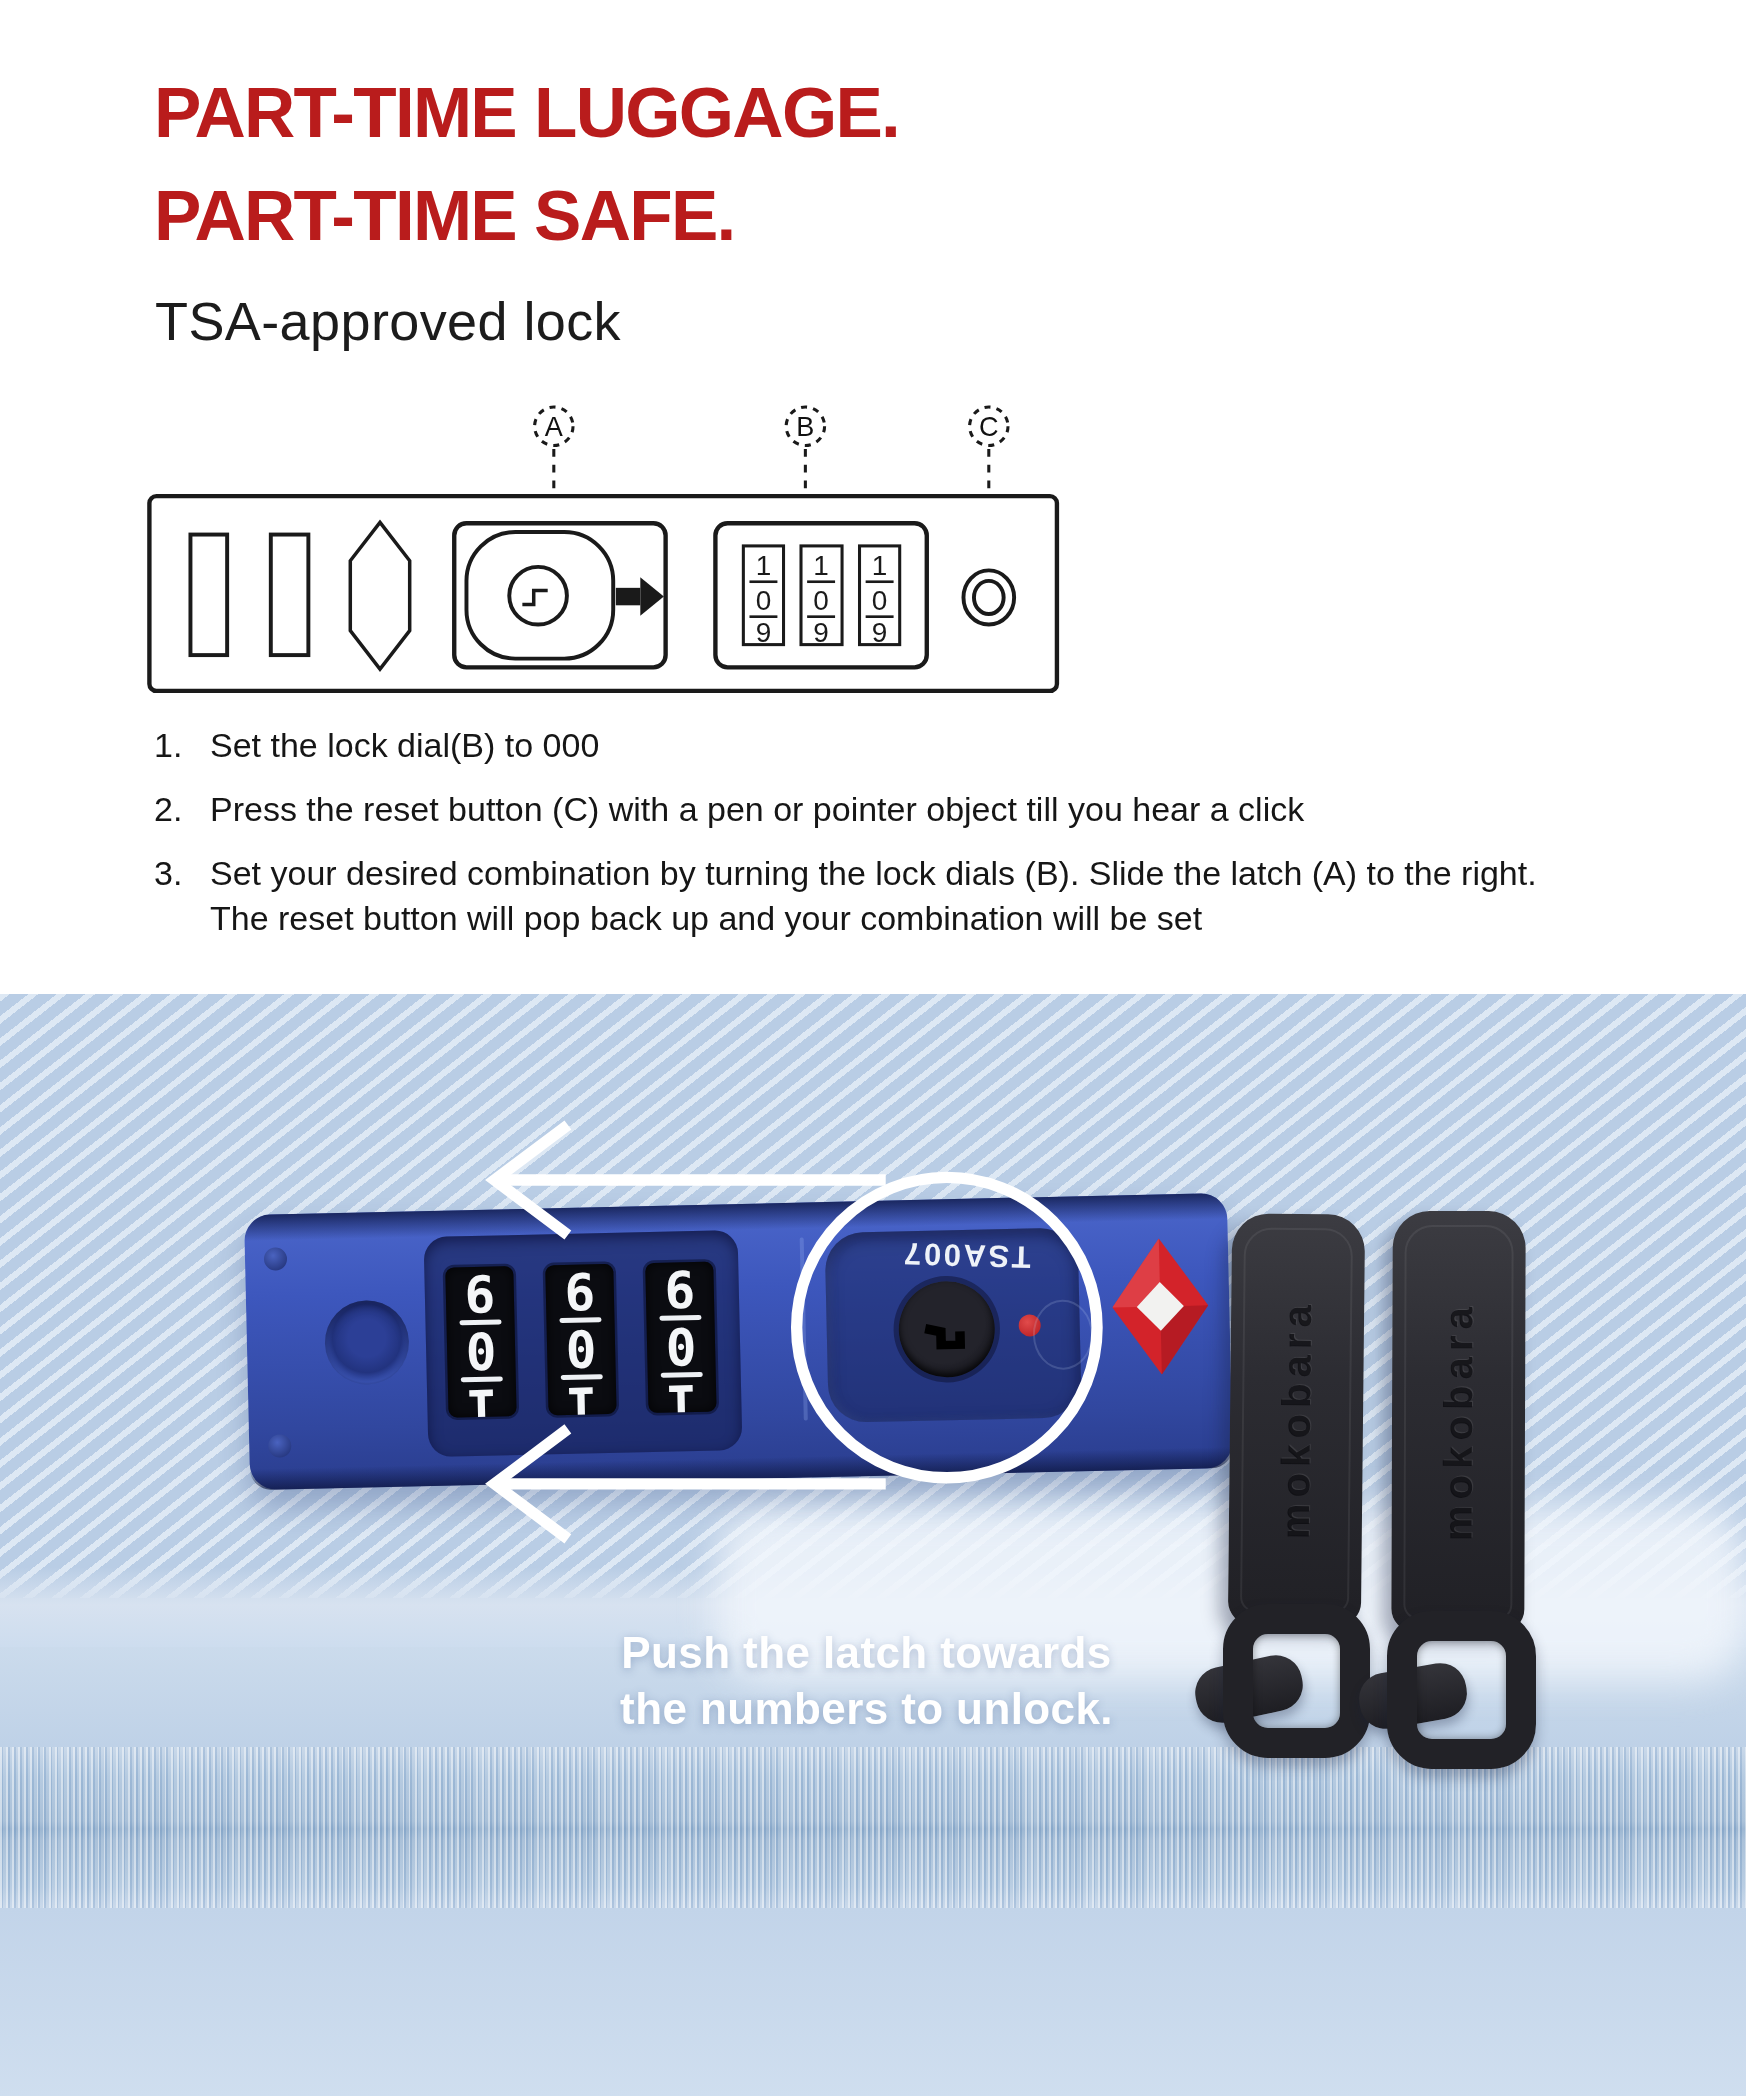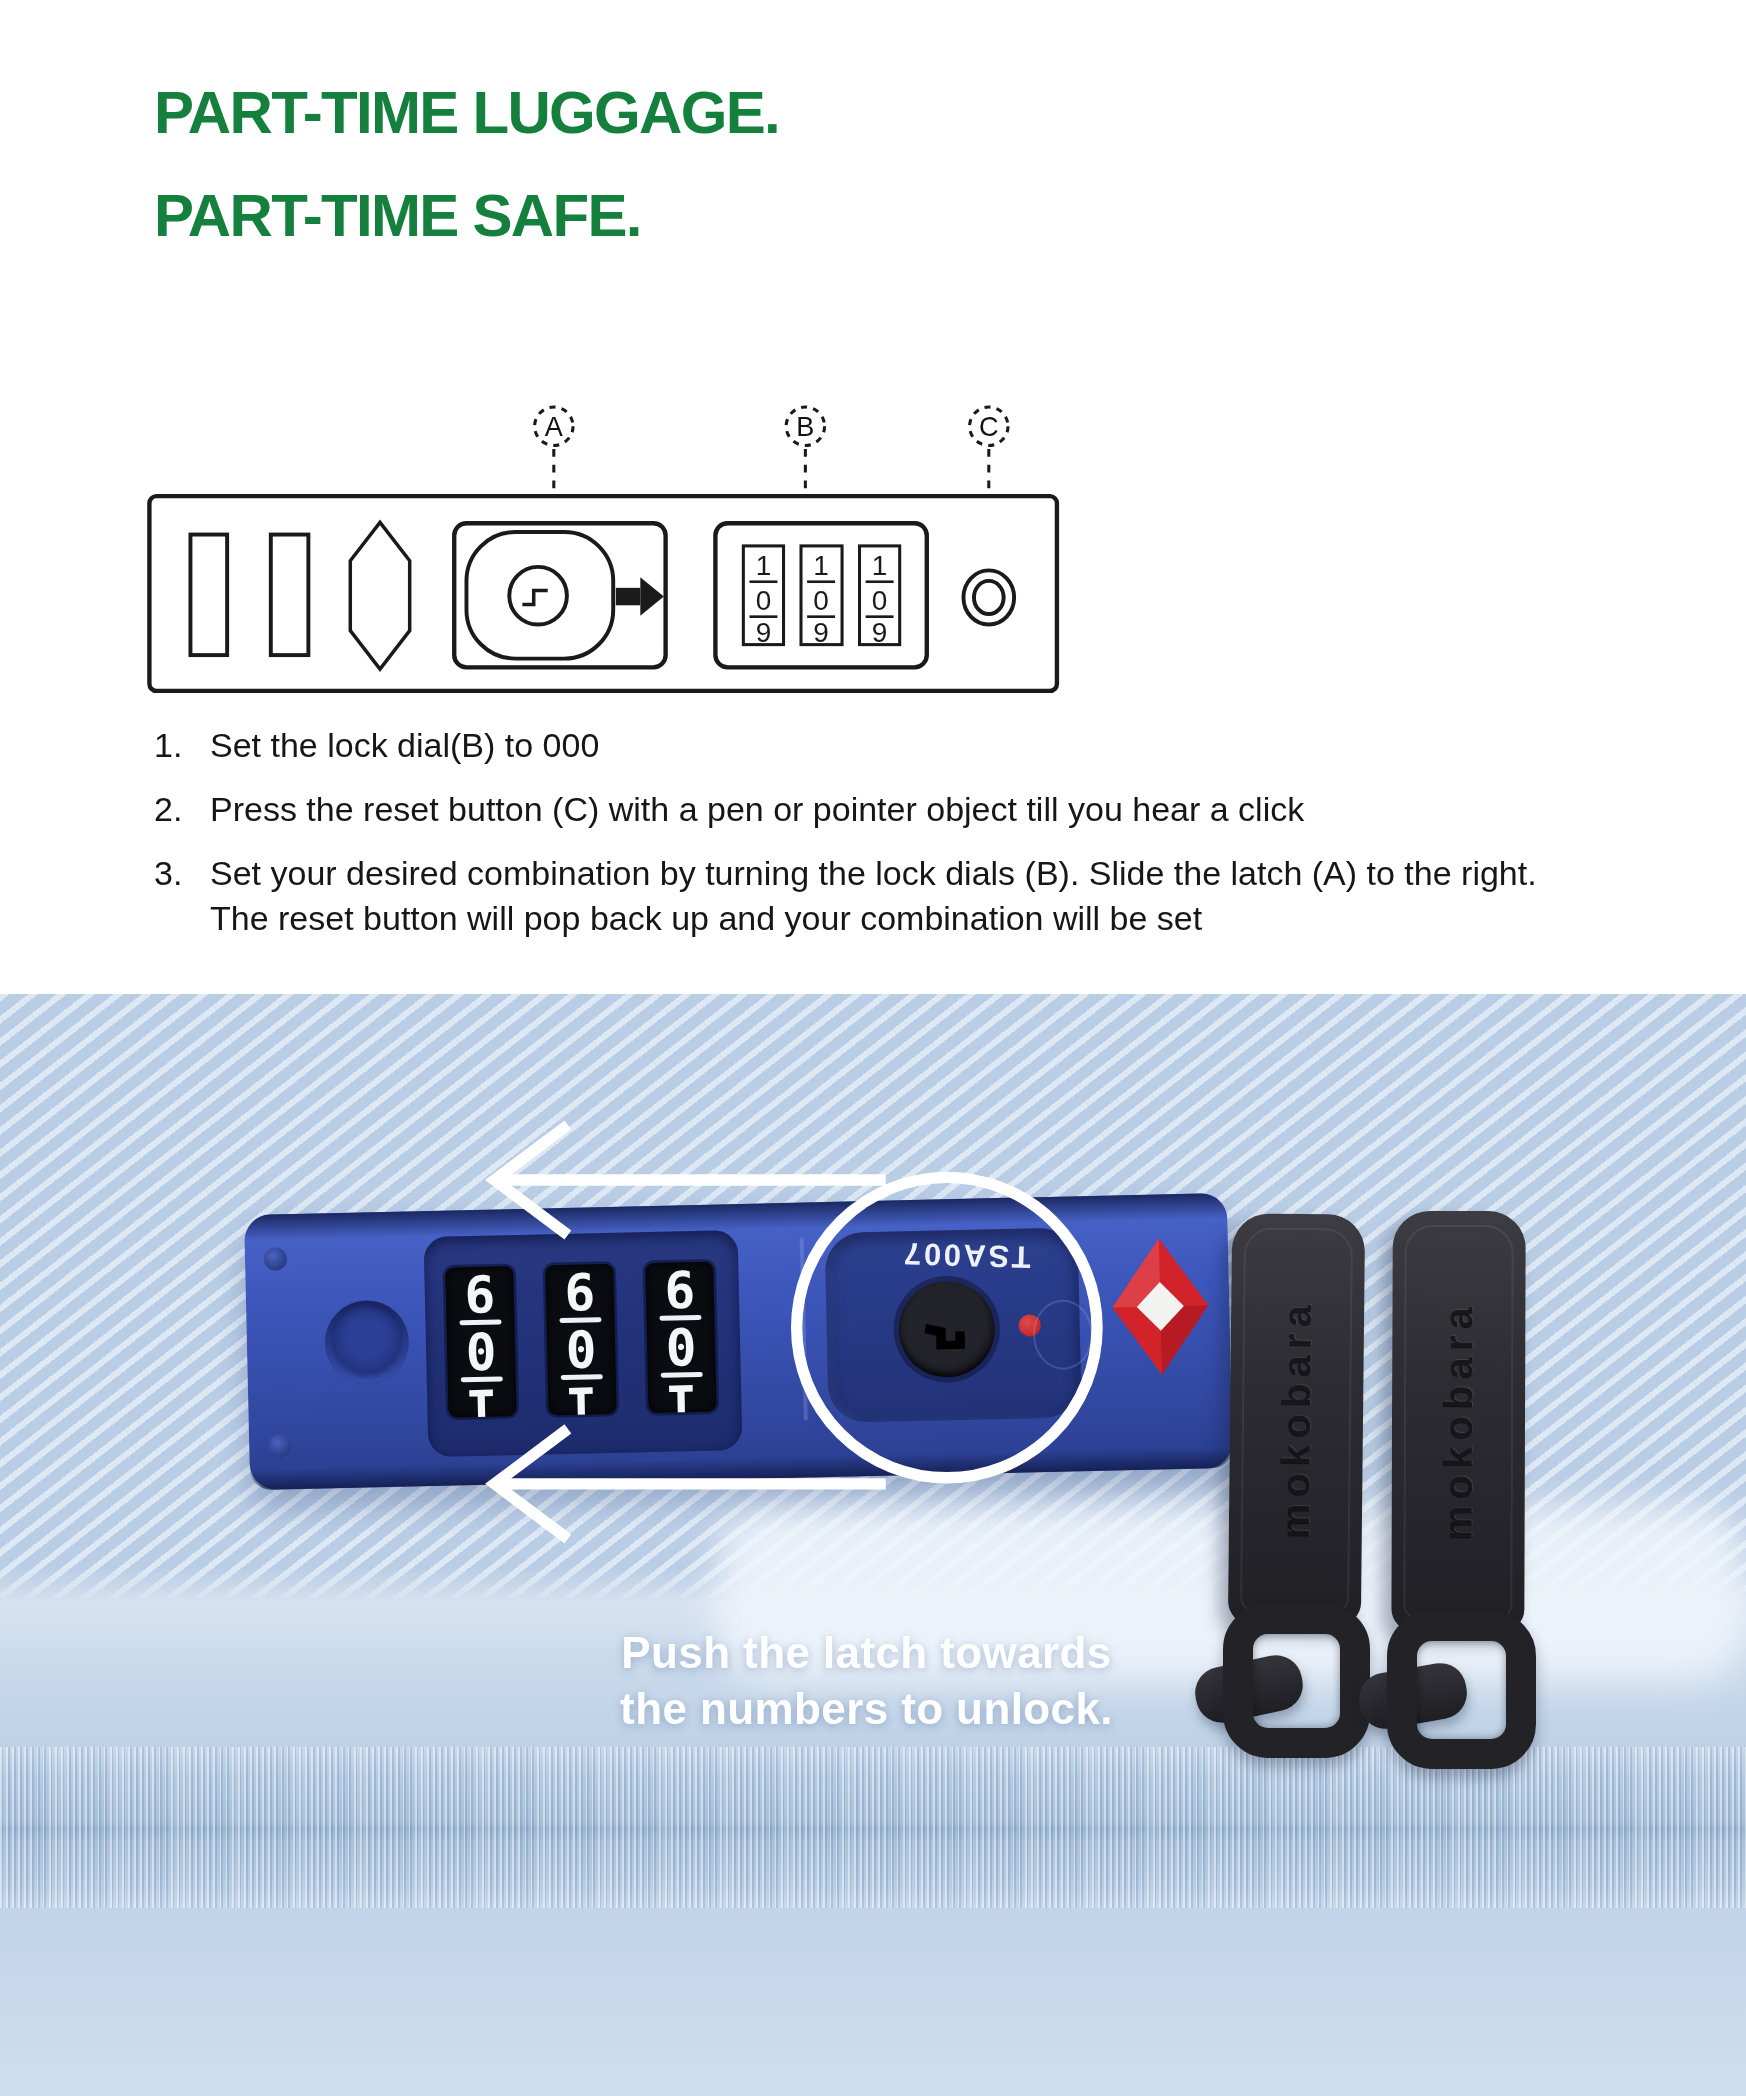--- a/index.html
+++ b/index.html
@@ -1,22 +1,22 @@
 <!DOCTYPE html>
 <html style="font-size:14px"><head>
 <meta charset="utf-8">
 <style>
   html,body{margin:0;padding:0;background:#e9e9e9;}
   .page{position:relative;width:1747px;height:2096px;background:#ffffff;overflow:hidden;
         font-family:"Liberation Sans",sans-serif;}
   .abs{position:absolute;}
 
   
-  .title{left:154px;top:61px;font-weight:bold;font-size:60px;line-height:103px;
-         letter-spacing:-1.7px;color:#15803d;}
+  .title{left:154px;top:61px;font-weight:bold;font-size:71px;line-height:103px;
+         letter-spacing:-1.7px;color:#b91c1c;}
   .subtitle{left:155px;top:290px;font-size:54px;font-weight:400;color:#1c1c1c;letter-spacing:0.4px;}
 
   .inst{left:154px;top:723px;width:1397px;font-size:34px;line-height:45px;color:#161616;}
   .inst-row{display:flex;margin-bottom:19px;}
   .inst-num{width:40px;flex:0 0 40px;}
   .inst-text{width:1328px;margin-left:16px;}
 
   
   .photo{left:0;top:994px;width:1747px;height:1102px;background:#c3d5e9;overflow:hidden;}
   .stripes{left:0;top:0;width:1747px;height:604px;
@@ -92,20 +92,21 @@
 </style>
 </head>
 <body>
 
 <div class="page">
 
   <div class="abs title">
     <div>PART-TIME LUGGAGE.</div>
     <div>PART-TIME SAFE.</div>
   </div>
+  <div class="abs subtitle">TSA-approved lock</div>
 
   <svg class="abs" style="left:0;top:0;" width="1747" height="994" viewBox="0 0 2000 1138">
 
     <g>
       <circle cx="634" cy="488" r="22" fill="none" stroke="#1a1a1a" stroke-width="3.5" stroke-dasharray="7,7"></circle>
       <text x="634" y="499" text-anchor="middle" font-size="31" fill="#111">A</text>
       <line x1="634" y1="514" x2="634" y2="595" stroke="#1a1a1a" stroke-width="3.5" stroke-dasharray="9,9"></line>
     </g>
     <g>
       <circle cx="922" cy="488" r="22" fill="none" stroke="#1a1a1a" stroke-width="3.5" stroke-dasharray="7,7"></circle>

